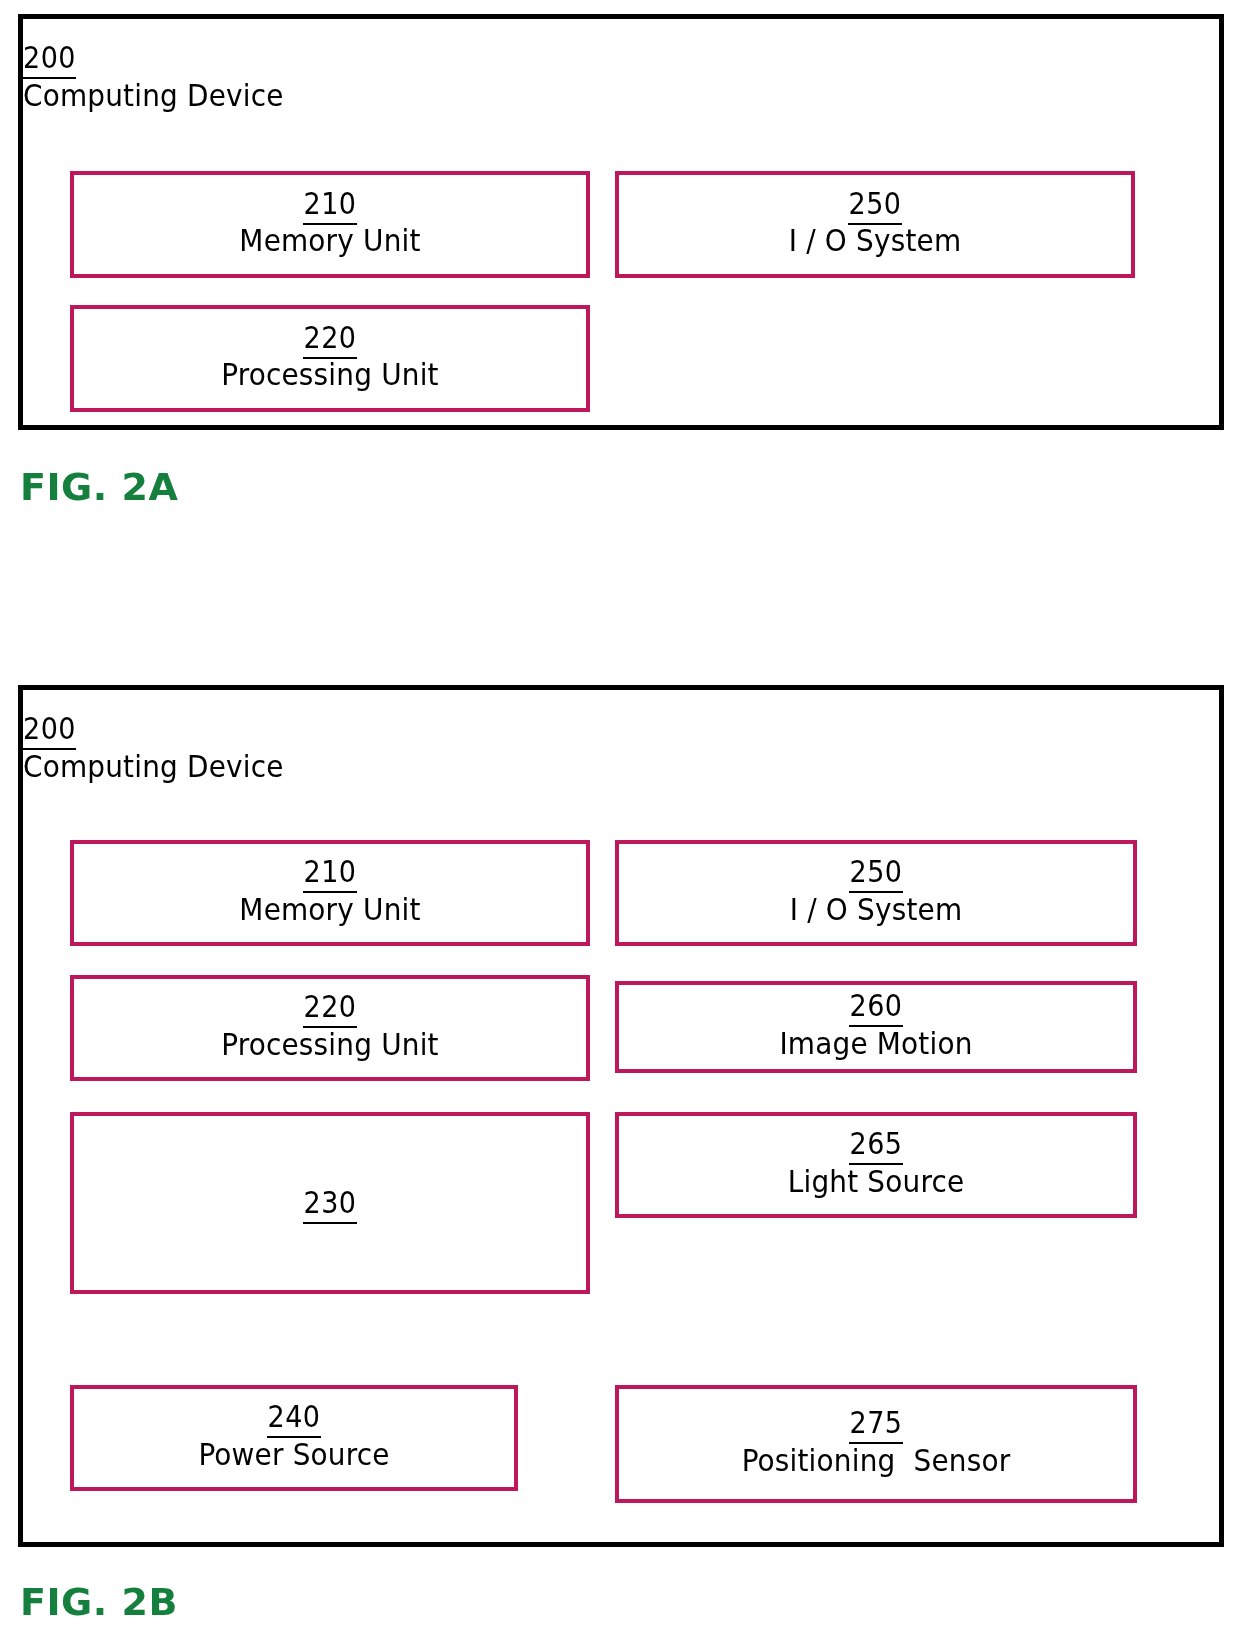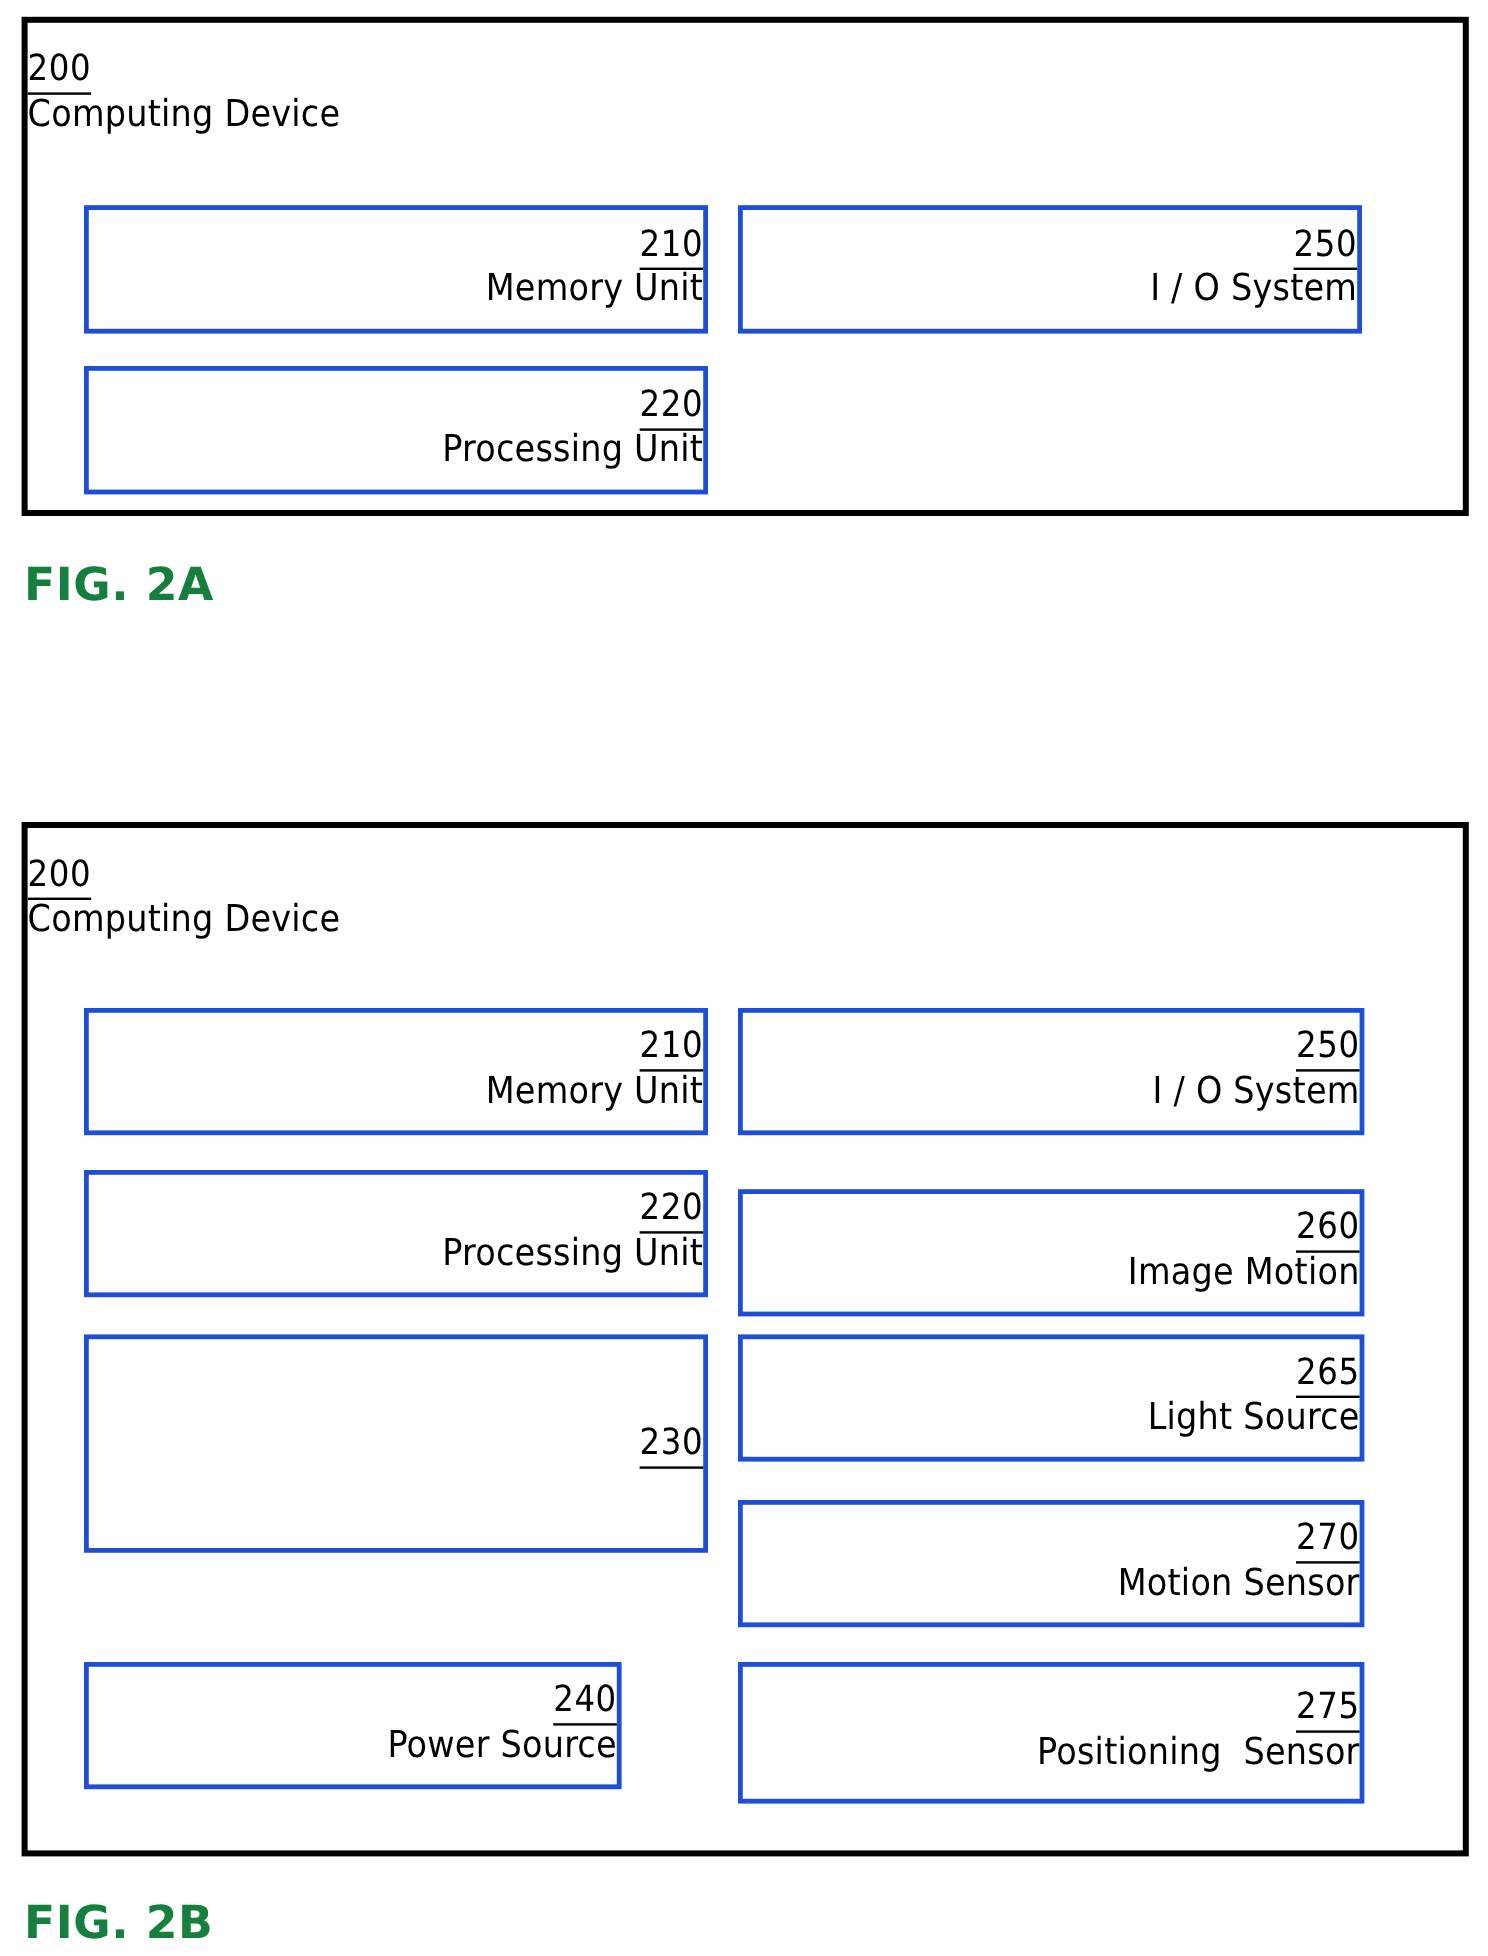--- a/index.html
+++ b/index.html
@@ -62,25 +62,25 @@
     display: block;
     font-size: 31px;
     line-height: 1.35;
     letter-spacing: 0.2px;
     white-space: pre;
   }
 
   .block {
     position: absolute;
     box-sizing: border-box;
-    border: 4px solid #1d4ed8;
+    border: 4px solid #be185d;
     background: #ffffff;
     display: flex;
     flex-direction: column;
-    align-items: flex-end;
+    align-items: center;
     justify-content: center;
   }
   .block .ref-num { font-size: 30px; }
   .block .unit-name { font-size: 31px; }
 
   .fig-label {
     position: absolute;
     font-family: "DejaVu Sans", "Liberation Sans", sans-serif;
     font-weight: bold;
     font-size: 38px;
@@ -134,38 +134,34 @@
   <div class="block" style="left:592px; top:150px; width:522px; height:106px;">
     <span class="ref-num"><span class="u">250</span></span>
     <span class="unit-name">I / O System</span>
   </div>
 
   <div class="block" style="left:47px; top:285px; width:520px; height:106px;">
     <span class="ref-num"><span class="u">220</span></span>
     <span class="unit-name">Processing Unit</span>
   </div>
 
-  <div class="block" style="left:592px; top:301px; width:522px; height:106px;">
+  <div class="block" style="left:592px; top:291px; width:522px; height:92px;">
     <span class="ref-num"><span class="u">260</span></span>
     <span class="unit-name">Image Motion</span>
   </div>
 
   <div class="block" style="left:47px; top:422px; width:520px; height:182px;">
     <span class="ref-num"><span class="u">230</span></span>
   </div>
 
   <div class="block" style="left:592px; top:422px; width:522px; height:106px;">
     <span class="ref-num"><span class="u">265</span></span>
     <span class="unit-name">Light Source</span>
   </div>
 
-  <div class="block" style="left:592px; top:560px; width:522px; height:106px;">
-    <span class="ref-num"><span class="u">270</span></span>
-    <span class="unit-name">Motion Sensor</span>
-  </div>
 
   <div class="block" style="left:47px; top:695px; width:448px; height:106px;">
     <span class="ref-num"><span class="u">240</span></span>
     <span class="unit-name">Power Source</span>
   </div>
 
   <div class="block" style="left:592px; top:695px; width:522px; height:118px;">
     <span class="ref-num"><span class="u">275</span></span>
     <span class="unit-name">Positioning  Sensor</span>
   </div>

